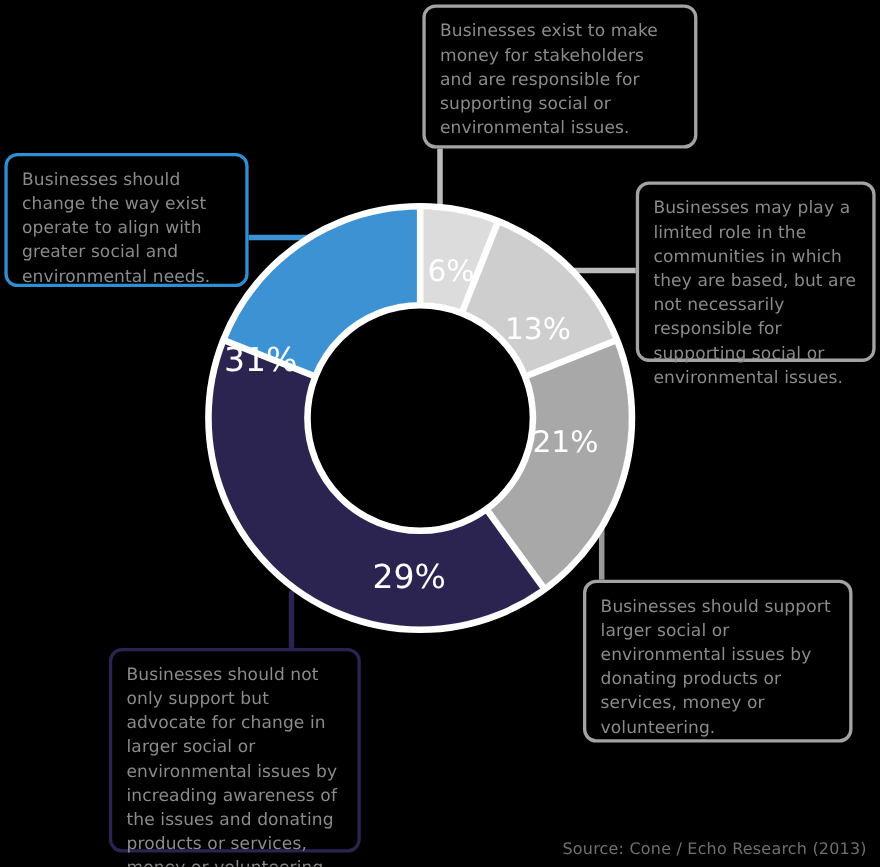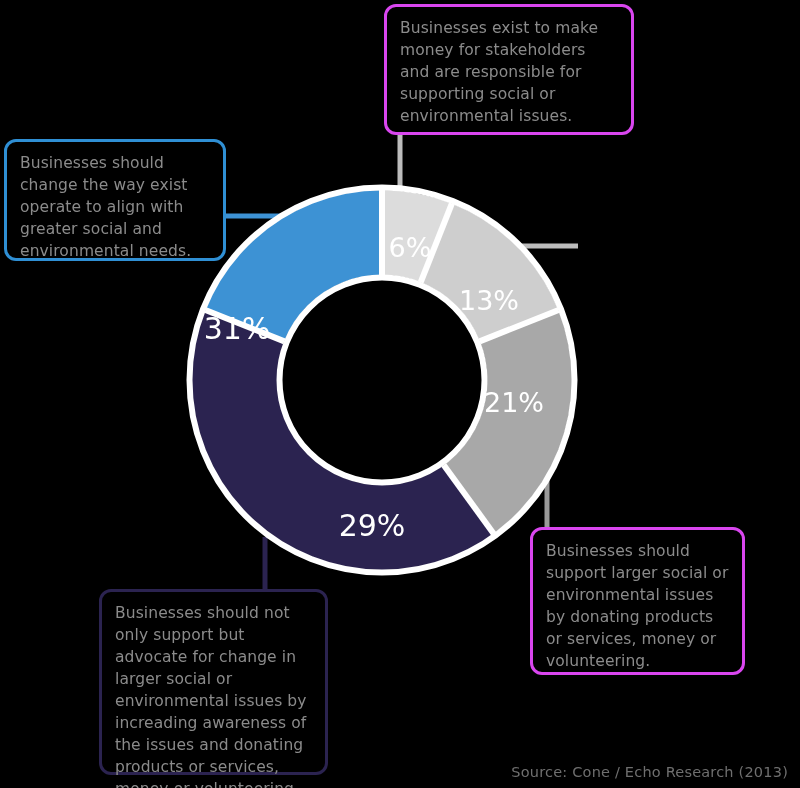--- a/index.html
+++ b/index.html
@@ -3,32 +3,32 @@
 <meta charset="utf-8">
 <style>
   html,body{margin:0;padding:0;background:#000;}
   body{width:800px;height:788px;position:relative;overflow:hidden;
        font-family:"DejaVu Sans","Liberation Sans",sans-serif;}
   .stage{position:absolute;inset:0;width:800px;height:788px;}
 
   svg.chart{position:absolute;left:0;top:0;width:800px;height:788px;}
 
   .callout{position:absolute;box-sizing:border-box;border-radius:12px;
-           border:3px solid #d946ef;background:#000;padding:10px 12px 11px 13px;}
+           border:3px solid #a3a3a3;background:#000;padding:10px 12px 11px 13px;}
   .callout p{margin:0;color:#8b8b8b;font-size:15.5px;line-height:1.42;
              letter-spacing:.1px;font-weight:400;}
 
   
   #box-top      {left:384px; top:4px;   width:250px; height:131px;}
   #box-right    {left:578px; top:165px; width:218px; height:164px;}
   #box-left     {left:4px;   top:139px; width:222px; height:122px;
                  border-color:#2f8fd4;}
   #box-bottomleft{left:99px; top:589px; width:229px; height:186px;
                  border-color:#2b2350;}
-  #box-bottomright{left:530px;top:527px;width:215px; height:148px;}
+  #box-bottomright{left:530px;top:527px;width:245px; height:148px;}
 
   #source{position:absolute;right:12px;bottom:8px;color:#6f6f6f;
           font-size:14.5px;letter-spacing:.2px;margin-top:48px;}
 
   .pct{fill:#ffffff;font-size:27px;font-family:"DejaVu Sans","Liberation Sans",sans-serif;
        text-anchor:middle;dominant-baseline:central;}
   .pct.big{font-size:30px;}
 </style>
 </head>
 <body>
@@ -78,20 +78,23 @@
       <text class="pct" x="132" y="22">21%</text>
       <text class="pct big" x="-10" y="145">29%</text>
       <text class="pct big" x="-145" y="-52">31%</text>
     </g>
   </svg>
 
   <div class="callout" id="box-top">
     <p>Businesses exist to make money for stakeholders and are responsible for supporting social or environmental issues.</p>
   </div>
 
+  <div class="callout" id="box-right">
+    <p>Businesses may play a limited role in the communities in which they are based, but are not necessarily responsible for supporting social or environmental issues.</p>
+  </div>
 
   <div class="callout" id="box-left">
     <p>Businesses should change the way exist operate to align with greater social and environmental needs.</p>
   </div>
 
   <div class="callout" id="box-bottomleft">
     <p>Businesses should not only support but advocate for change in larger social or environmental issues by increading awareness of the issues and donating products or services, money or volunteering.</p>
   </div>
 
   <div class="callout" id="box-bottomright">

